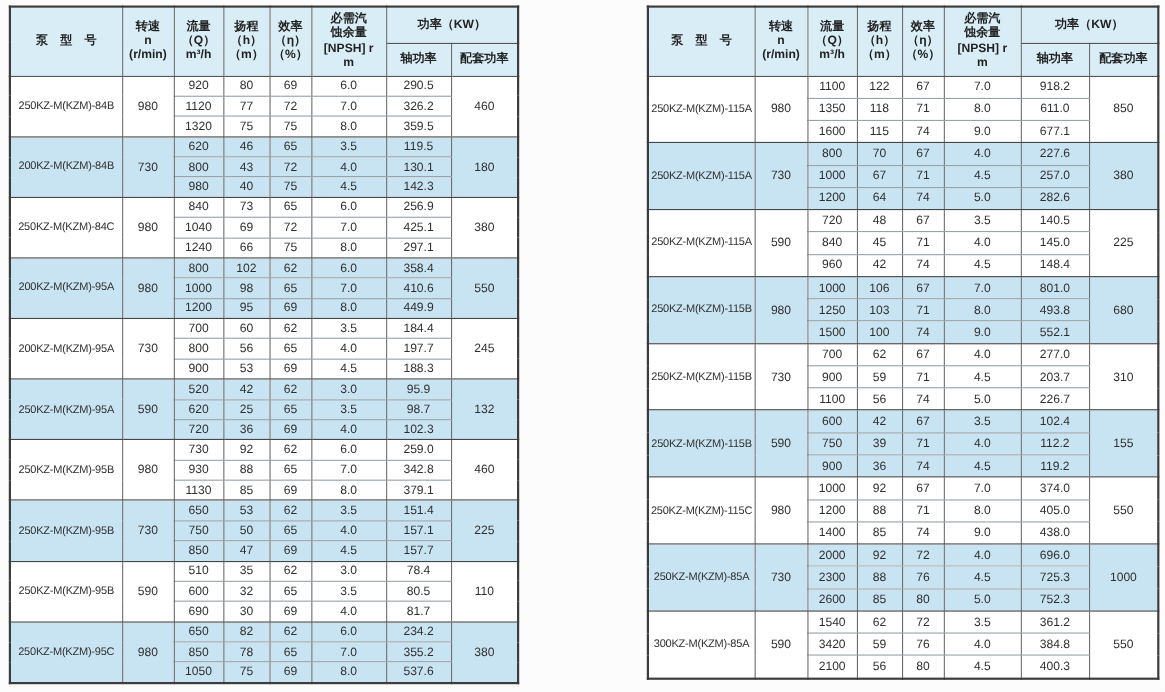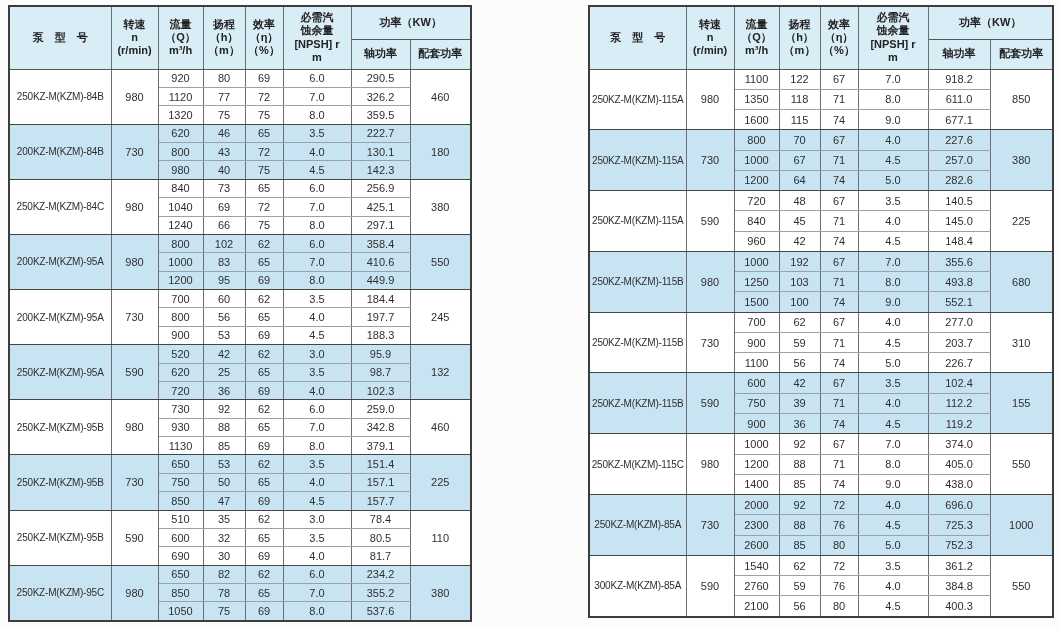--- a/index.html
+++ b/index.html
@@ -108,21 +108,21 @@
             <td>8.0</td>
             <td>359.5</td>
           </tr>
           <tr class="blue">
             <td class="model-cell span-cell" rowspan="3">200KZ-M(KZM)-84B</td>
             <td class="span-cell" rowspan="3">730</td>
             <td>620</td>
             <td>46</td>
             <td>65</td>
             <td>3.5</td>
-            <td>222.7</td>
+            <td>119.5</td>
             <td class="span-cell" rowspan="3">180</td>
           </tr>
           <tr class="blue">
             <td>800</td>
             <td>43</td>
             <td>72</td>
             <td>4.0</td>
             <td>130.1</td>
           </tr>
           <tr class="blue g-end">
@@ -161,21 +161,21 @@
             <td class="span-cell" rowspan="3">980</td>
             <td>800</td>
             <td>102</td>
             <td>62</td>
             <td>6.0</td>
             <td>358.4</td>
             <td class="span-cell" rowspan="3">550</td>
           </tr>
           <tr class="blue">
             <td>1000</td>
-            <td>83</td>
+            <td>98</td>
             <td>65</td>
             <td>7.0</td>
             <td>410.6</td>
           </tr>
           <tr class="blue g-end">
             <td>1200</td>
             <td>95</td>
             <td>69</td>
             <td>8.0</td>
             <td>449.9</td>
@@ -445,24 +445,24 @@
             <td>960</td>
             <td>42</td>
             <td>74</td>
             <td>4.5</td>
             <td>148.4</td>
           </tr>
           <tr class="blue">
             <td class="model-cell span-cell" rowspan="3">250KZ-M(KZM)-115B</td>
             <td class="span-cell" rowspan="3">980</td>
             <td>1000</td>
-            <td>192</td>
-            <td>67</td>
-            <td>7.0</td>
-            <td>355.6</td>
+            <td>106</td>
+            <td>67</td>
+            <td>7.0</td>
+            <td>801.0</td>
             <td class="span-cell" rowspan="3">680</td>
           </tr>
           <tr class="blue">
             <td>1250</td>
             <td>103</td>
             <td>71</td>
             <td>8.0</td>
             <td>493.8</td>
           </tr>
           <tr class="blue g-end">
@@ -572,21 +572,21 @@
             <td class="model-cell span-cell" rowspan="3">300KZ-M(KZM)-85A</td>
             <td class="span-cell" rowspan="3">590</td>
             <td>1540</td>
             <td>62</td>
             <td>72</td>
             <td>3.5</td>
             <td>361.2</td>
             <td class="span-cell" rowspan="3">550</td>
           </tr>
           <tr class="white">
-            <td>2760</td>
+            <td>3420</td>
             <td>59</td>
             <td>76</td>
             <td>4.0</td>
             <td>384.8</td>
           </tr>
           <tr class="white g-end">
             <td>2100</td>
             <td>56</td>
             <td>80</td>
             <td>4.5</td>

